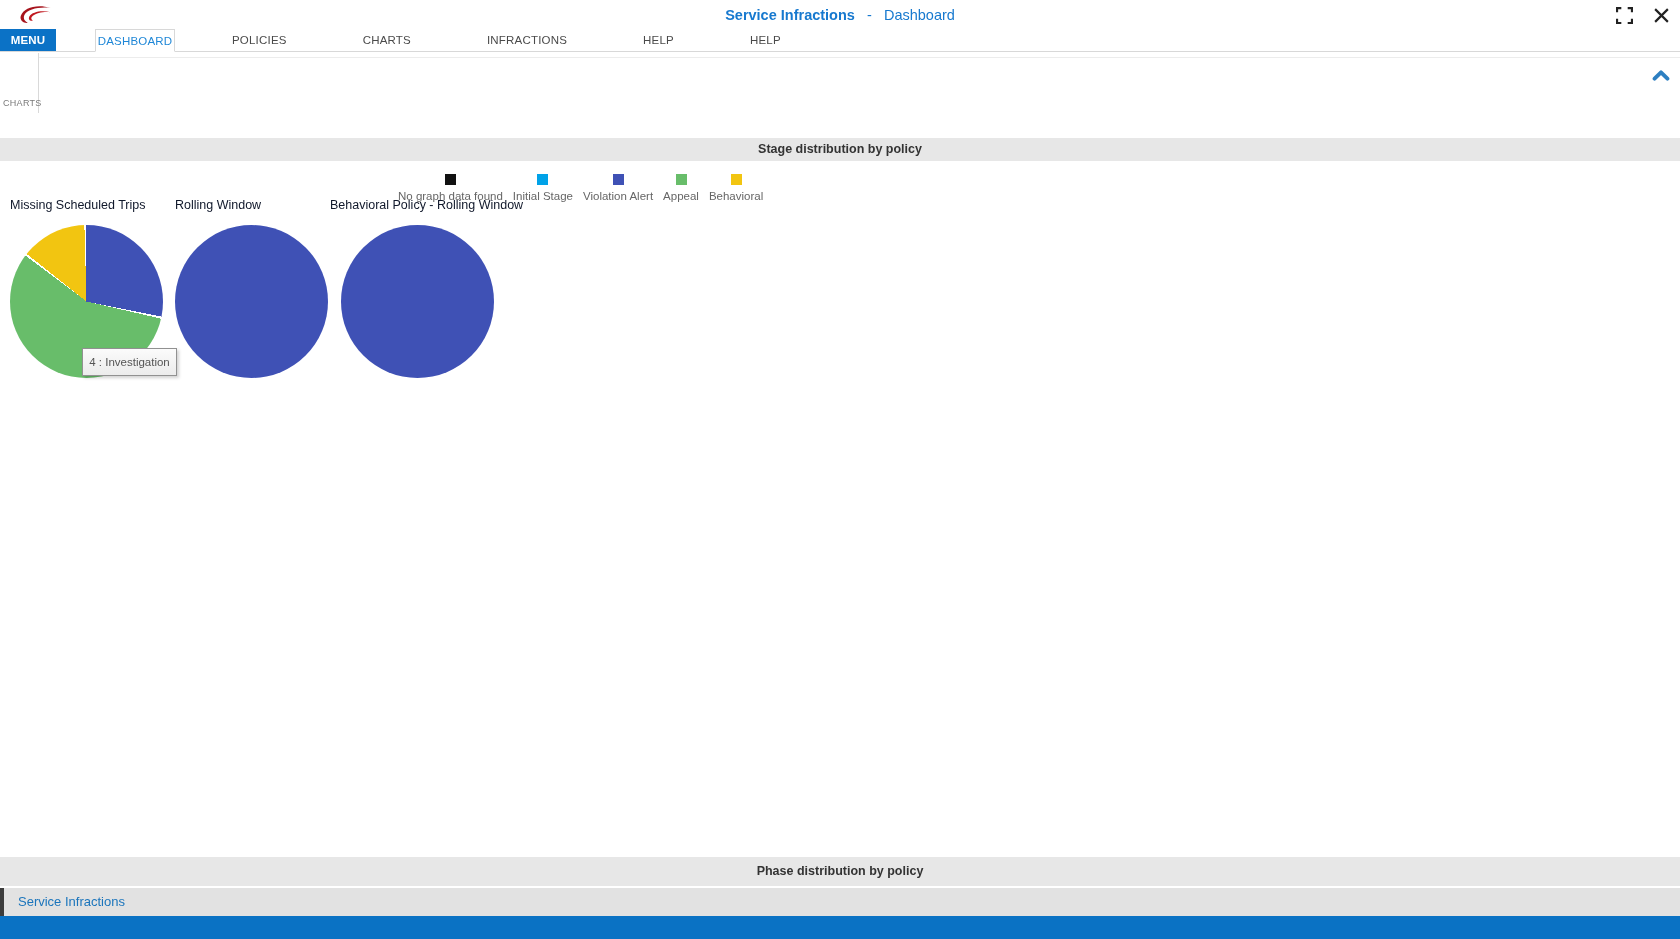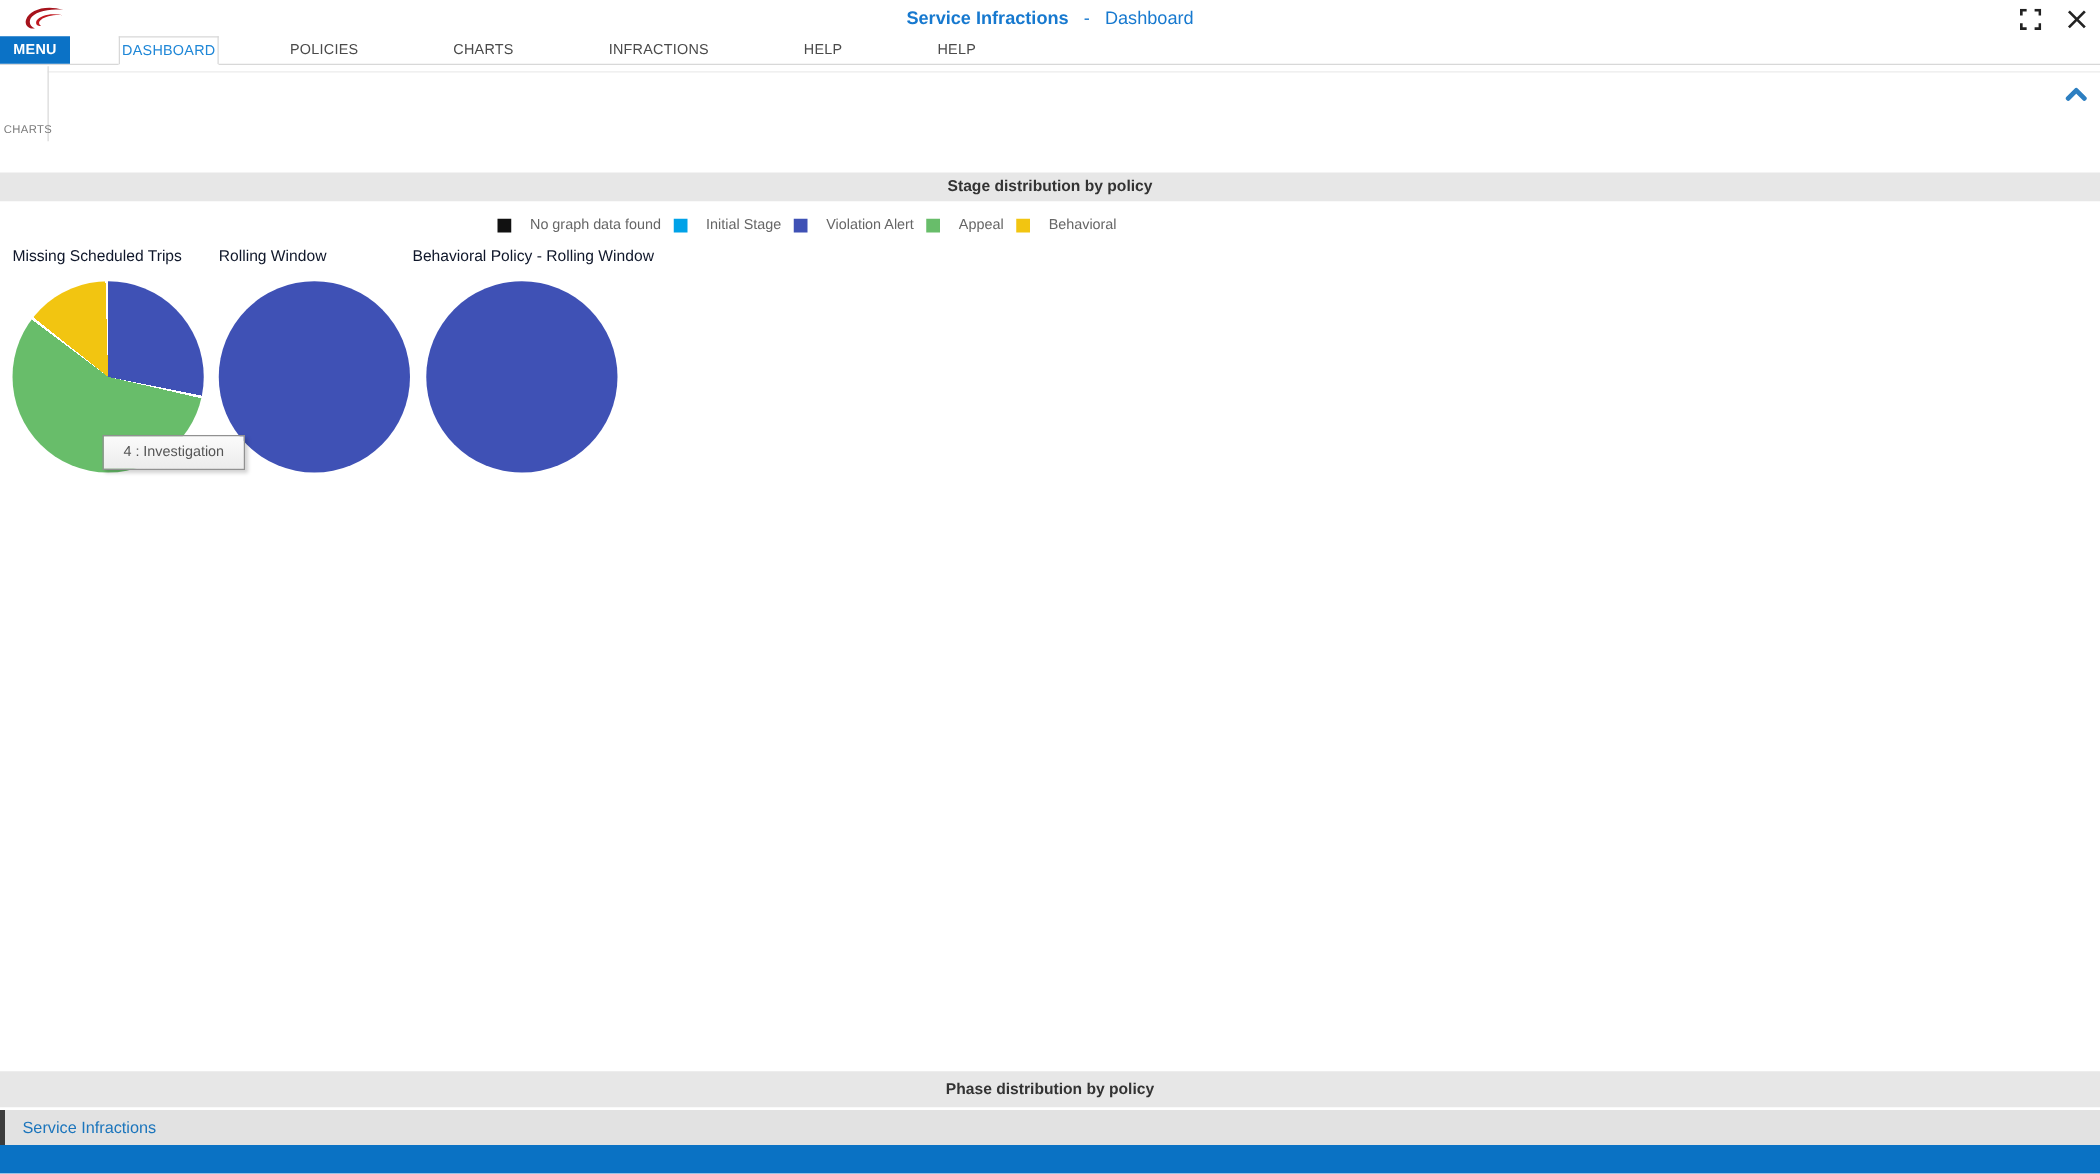--- a/index.html
+++ b/index.html
@@ -36,36 +36,36 @@
 
   
   .section-bar { position:absolute; left:0; width:1680px; background:#e7e7e7;
     text-align:center; font-weight:bold; color:#333; }
   .section-bar.stage { top:138px; height:23px; line-height:23px; font-size:12.5px; }
   .section-bar.phase { top:857px; height:29px; line-height:29px; font-size:12.5px; }
 
   
   .legend { position:absolute; top:174px; left:398px; display:flex; align-items:center;
     gap:10px; font-size:11.5px; color:#666; }
-  .legend-item { display:flex; align-items:center; gap:15px; cursor:pointer; }
+  .legend-item { display:flex; align-items:center; gap:5px; cursor:pointer;flex-direction:column; }
   .swatch { width:11px; height:11px; display:inline-block; }
 
   
   .pie-title { position:absolute; top:198px; height:15px; 
     font-size:12.5px; color:#0f172a; white-space:nowrap; }
   .pie-title.t0 { left:10px;  width:154px; }
   .pie-title.t1 { left:175px; width:154px; }
   .pie-title.t2 { left:330px; width:175px; }
   .pie { position:absolute; top:225px; width:153px; height:153px; border-radius:50%; cursor:pointer; }
   .pie.p0 { left:10px; }
   .pie.p1 { left:175px; }
   .pie.p2 { left:341px; }
 
   
-  .tooltip { position:absolute; left:82px; top:348px; width:114px; height:28px;
+  .tooltip { position:absolute; left:82px; top:348px; width:95px; height:28px;
     background:linear-gradient(#fbfbfb,#ececec); border:1px solid #919191;
     box-shadow:2px 2px 3px rgba(0,0,0,.18); display:flex; align-items:center;
     justify-content:center; font-size:11.5px; color:#555; }
 
   
   .footer-sep { position:absolute; top:886px; left:0; width:1680px; height:2px; background:#fff; }
   .footer-strip { position:absolute; top:888px; left:0; width:1680px; height:28px; background:#e2e2e2; }
   .footer-edge { position:absolute; top:888px; left:0; width:4px; height:28px; background:#3c3c3c; }
   .footer-link { position:absolute; top:888px; left:18px; height:28px; line-height:28px;
     font-size:13px; color:#1b75bc; cursor:pointer; }

